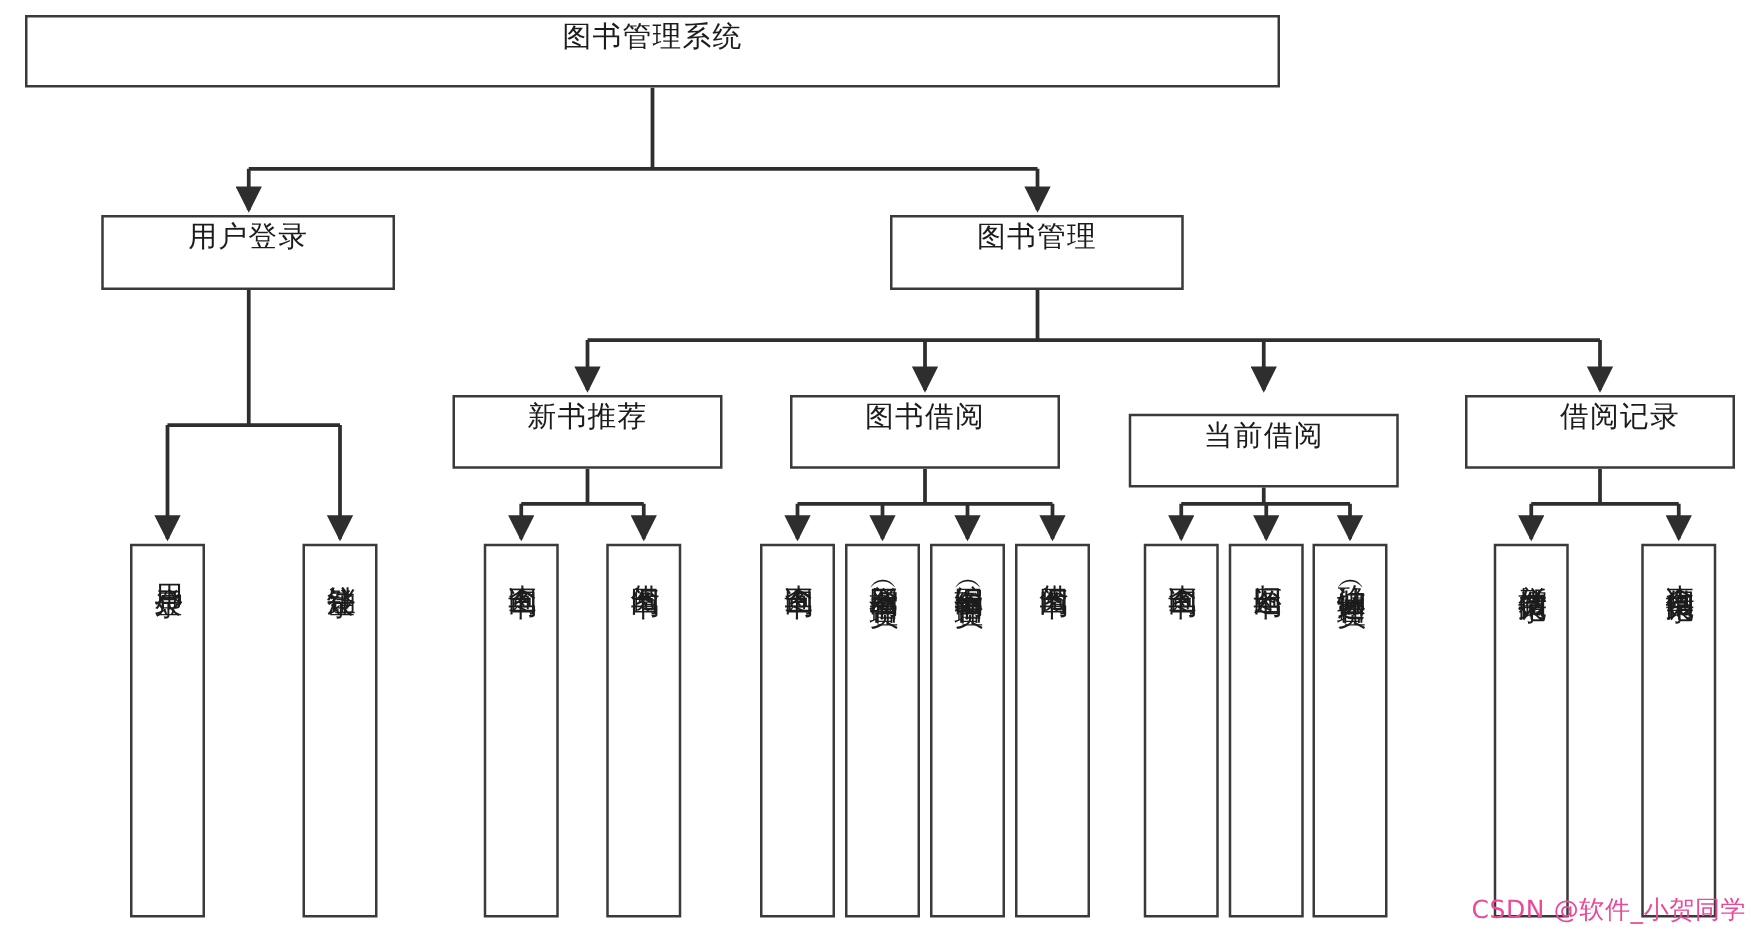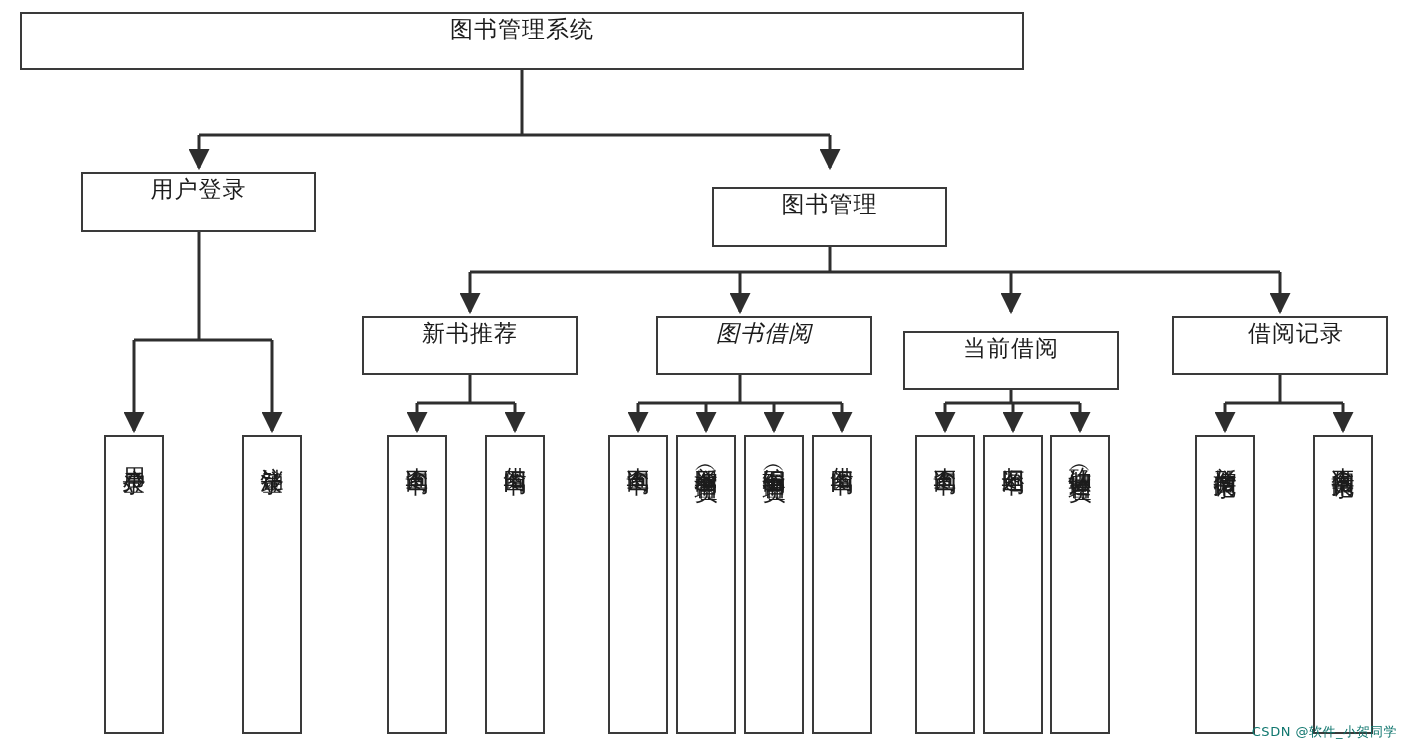--- a/index.html
+++ b/index.html
@@ -47,22 +47,22 @@
     text-orientation: upright;
     font-size: 23px;
     line-height: 1.18;
     letter-spacing: 2px;
     white-space: nowrap;
   }
   .watermark {
     position: absolute;
     right: 8px;
     bottom: 6px;
-    font-size: 13px;
-    color: #0f766e;
+    font-size: 20px;
+    color: #ec4899;
     letter-spacing: 0.5px;
     white-space: nowrap;
   }
 </style>
 </head>
 <body>
 
 <div id="stage">
 
   <svg id="wires" viewBox="0 0 1405 747" xmlns="http://www.w3.org/2000/svg">
@@ -116,28 +116,28 @@
     </g>
   </svg>
 
   <div class="node horiz" style="left:20px; top:12px; width:1004px; height:58px;">
     <span>图书管理系统</span>
   </div>
 
   <div class="node horiz" style="left:81px; top:172px; width:235px; height:60px;">
     <span>用户登录</span>
   </div>
-  <div class="node horiz" style="left:712px; top:172px; width:235px; height:60px;margin-top:15px;">
+  <div class="node horiz" style="left:712px; top:172px; width:235px; height:60px;">
     <span>图书管理</span>
   </div>
 
   <div class="node horiz" style="left:362px; top:316px; width:216px; height:59px;font-family:Liberation Mono, monospace;">
     <span>新书推荐</span>
   </div>
-  <div class="node horiz" style="left:656px; top:316px; width:216px; height:59px;font-style:italic;">
+  <div class="node horiz" style="left:632px; top:316px; width:216px; height:59px;">
     <span>图书借阅</span>
   </div>
   <div class="node horiz" style="left:903px; top:331px; width:216px; height:59px;">
     <span>当前借阅</span>
   </div>
   <div class="node horiz" style="left:1172px; top:316px; width:216px; height:59px;padding-left:32px;">
     <span>借阅记录</span>
   </div>
 
   <div class="node vert" style="left:104px; top:435px; width:60px; height:299px;">

